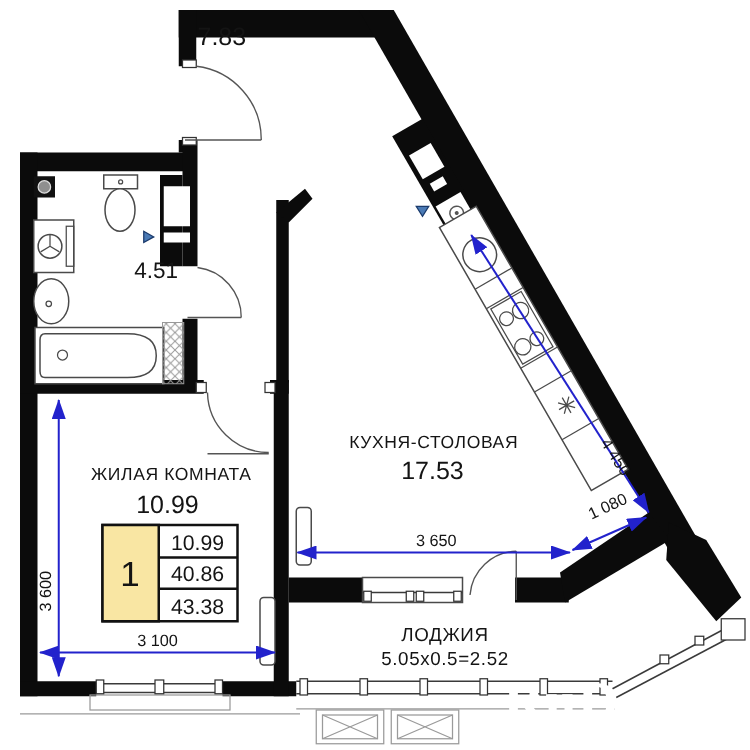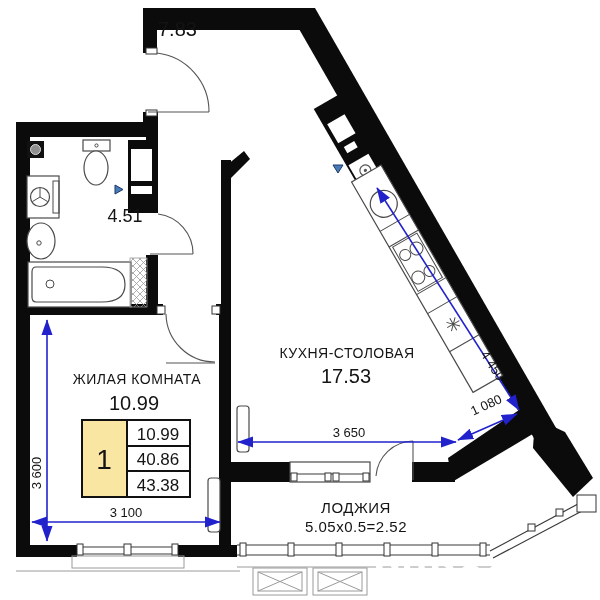--- a/index.html
+++ b/index.html
@@ -14,22 +14,22 @@
   .tbl-val{font-size:17px;}
   .tbl-one{font-size:28px;}
   .wall{fill:#0b0b0b;stroke:none;}
   .fixture{fill:#ffffff;stroke:#4a4a4a;stroke-width:1.2;}
   .fixline{stroke:#4a4a4a;stroke-width:1;fill:none;}
   .glaz{stroke:#3a3a3a;stroke-width:1.2;fill:none;}
   .lite{stroke:#9a9a9a;stroke-width:1;fill:none;}
   .dim{stroke:#2222cc;stroke-width:1.6;fill:none;}
   .arc{stroke:#555;stroke-width:1.1;fill:none;}
   .jamb{fill:#fff;stroke:#333;stroke-width:1;}
-  .watermark{position:absolute;right:3px;bottom:0;z-index:5;
-    font-family:Liberation Mono, monospace;font-weight:bold;font-size:45px;line-height:1;
+  .watermark{position:absolute;right:3px;bottom:16px;z-index:5;
+    font-family:Liberation Serif, serif;font-weight:bold;font-size:45px;line-height:1;
     color:#ffffff;letter-spacing:1px;
     text-shadow:-2px -2px 0 #8a8a8a,2px -2px 0 #8a8a8a,-2px 2px 0 #8a8a8a,2px 2px 0 #8a8a8a,
 romaji                -3px 0 0 #8a8a8a,3px 0 0 #8a8a8a,0 3px 0 #8a8a8a,0 -3px 0 #8a8a8a,
                 5px 5px 7px rgba(70,70,70,.75);}
 </style>
 </head>
 <body>
 
 <div class="stage">
 <svg width="600" height="600" viewBox="0 0 600 600">

